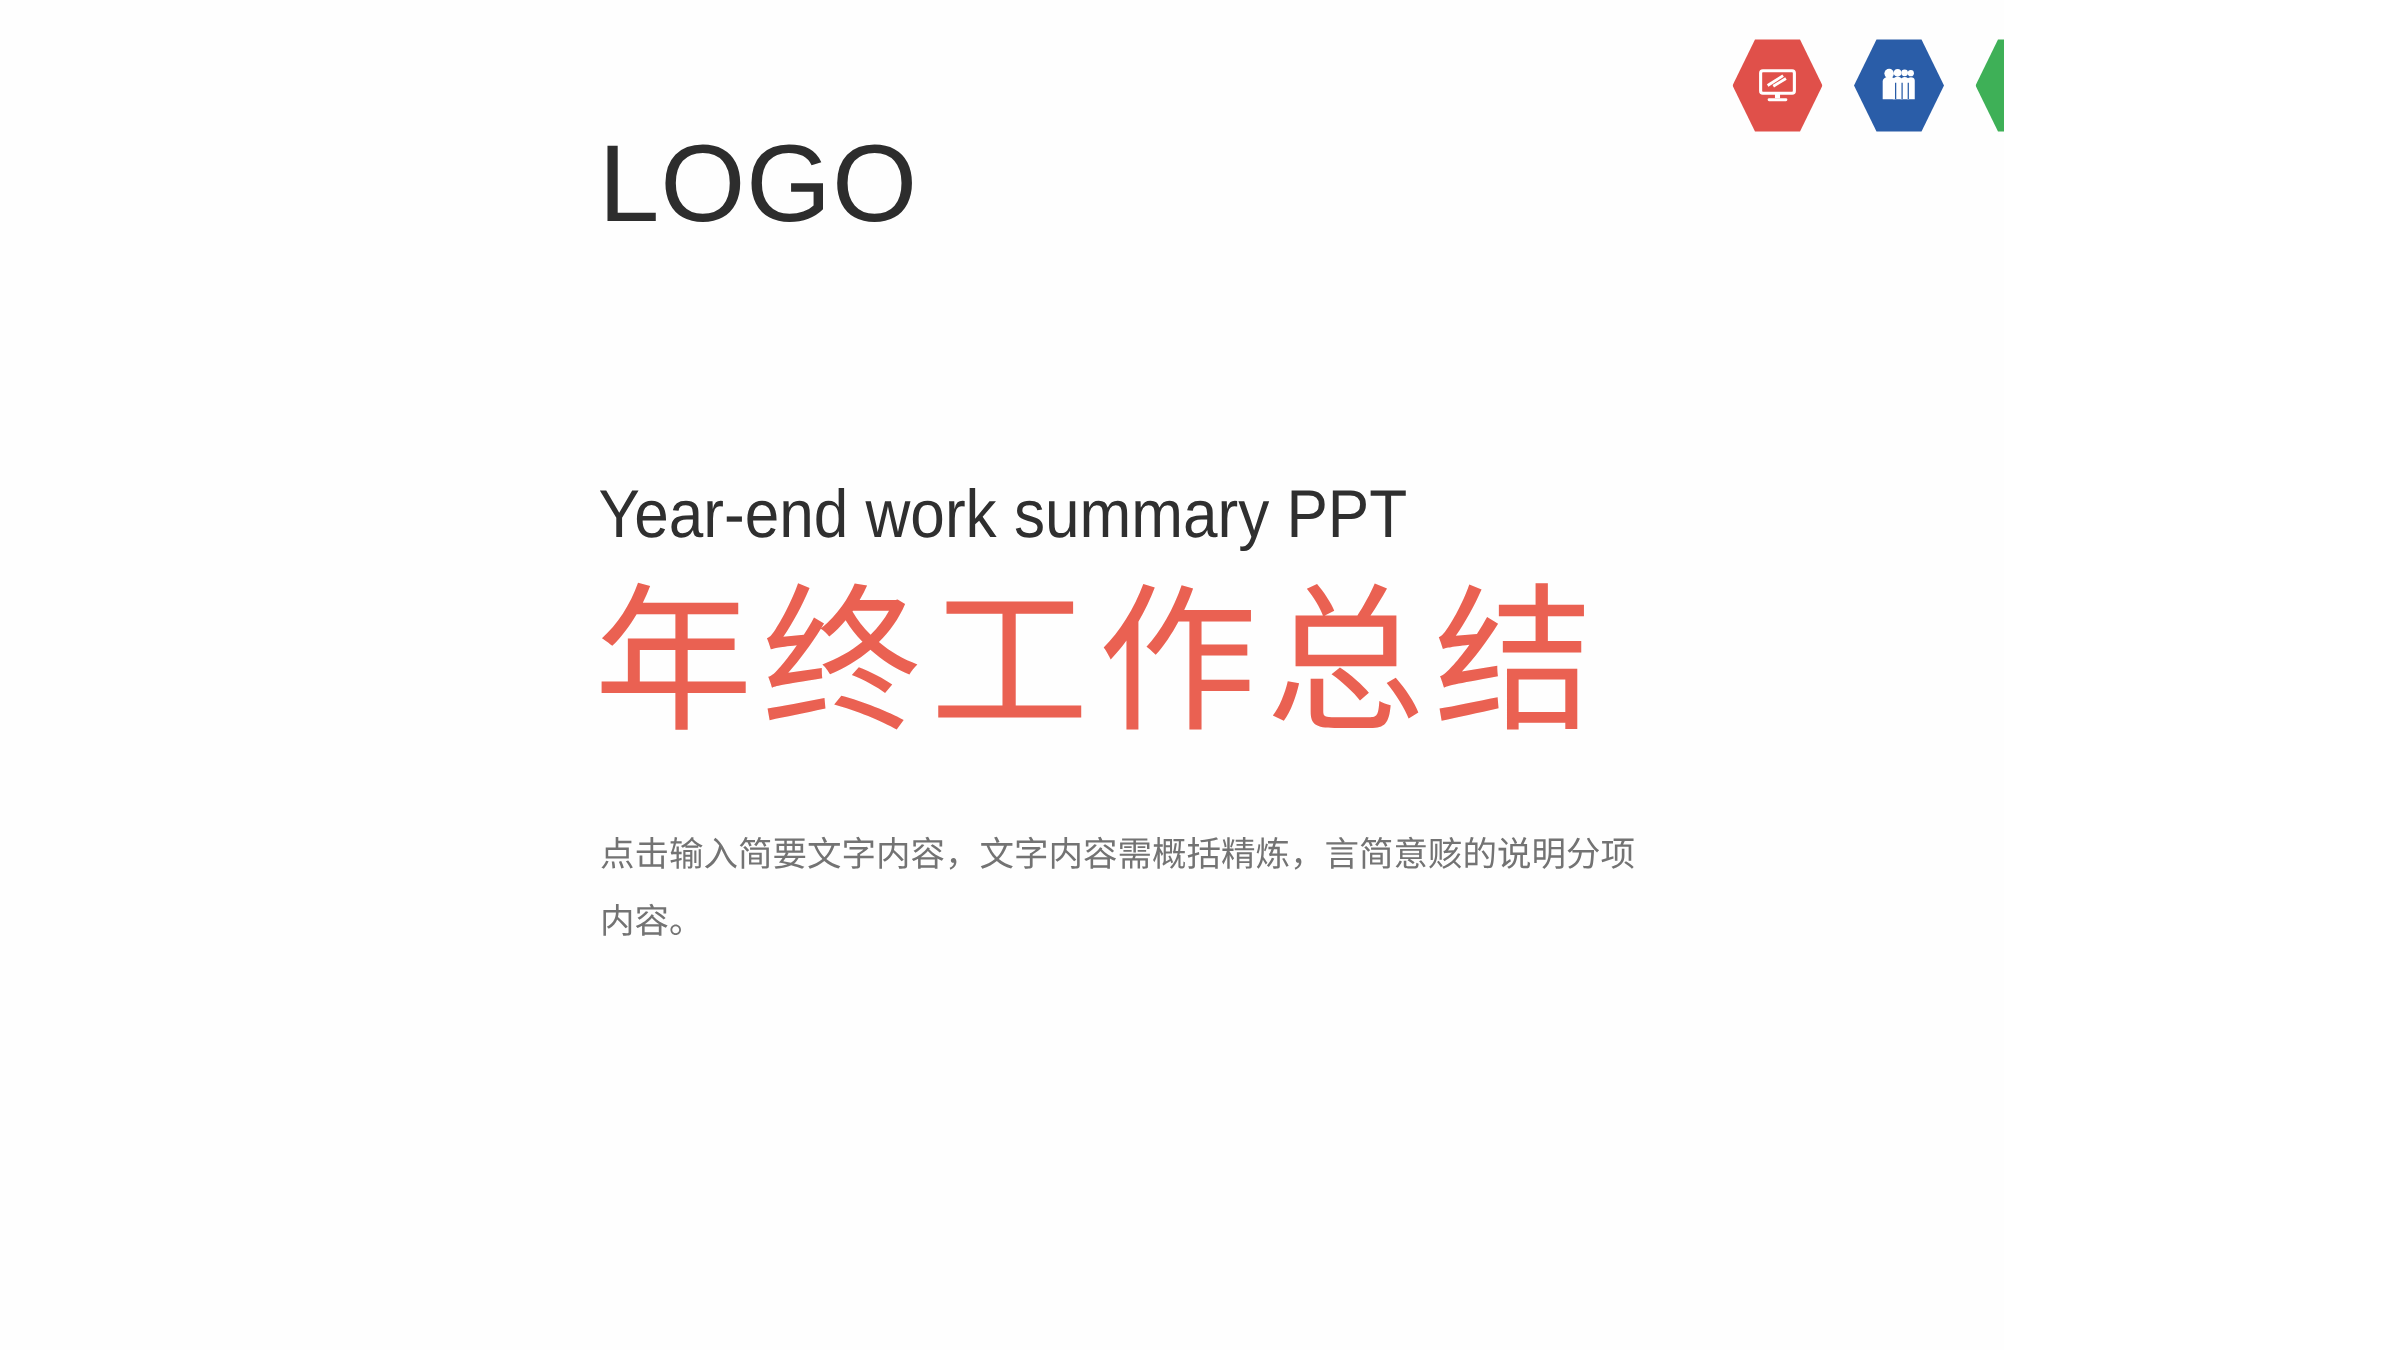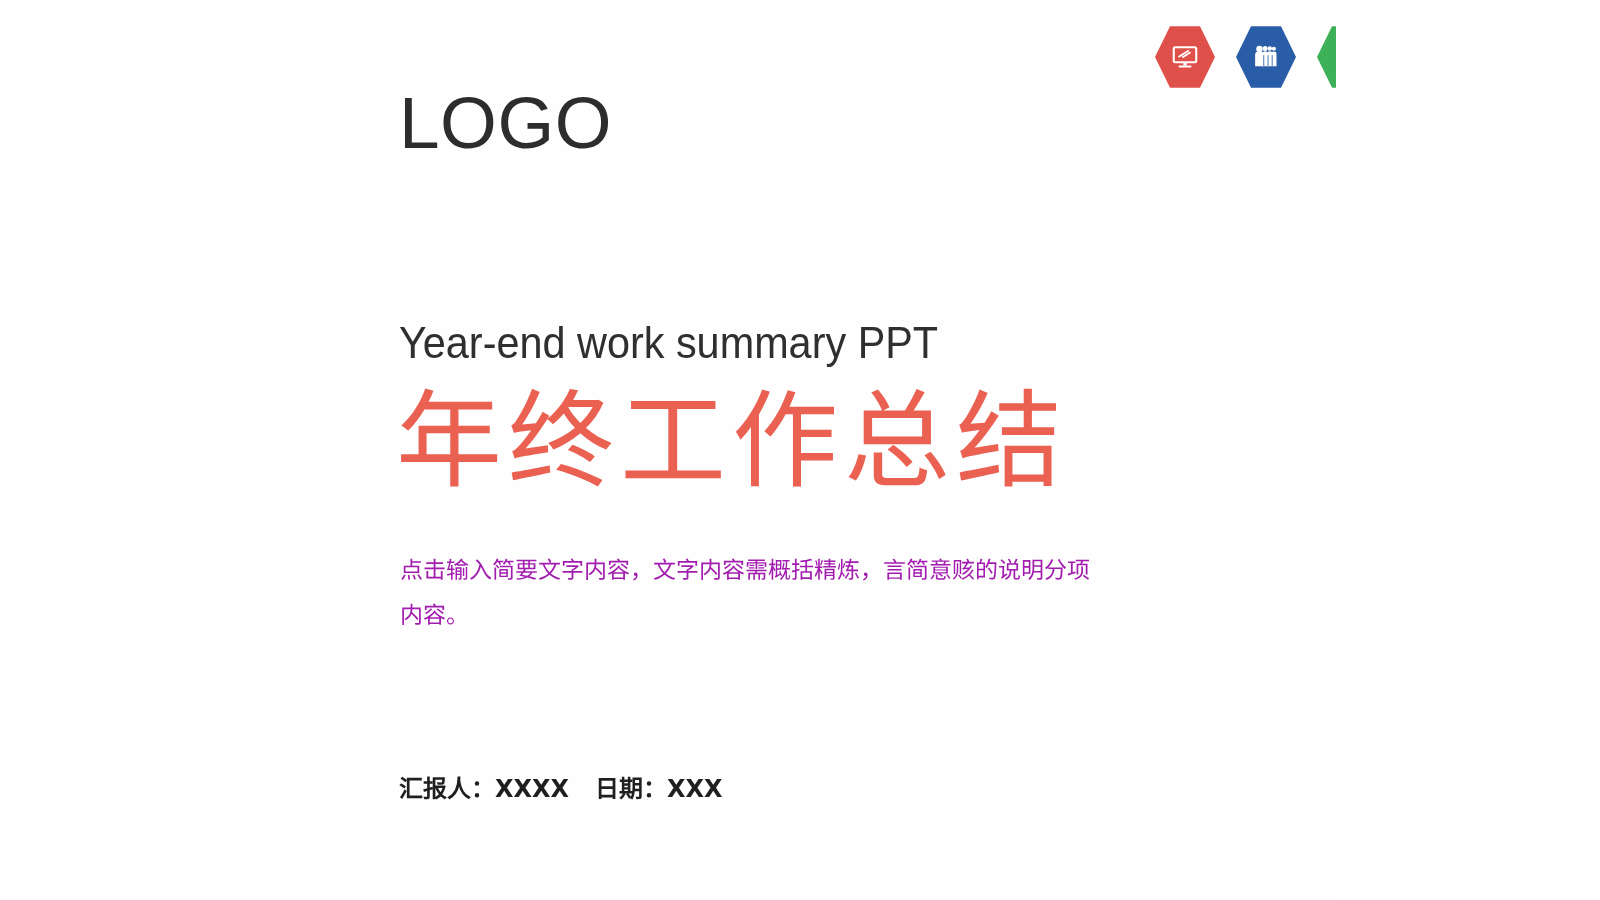--- a/index.html
+++ b/index.html
@@ -99,21 +99,21 @@
   }
 
   #body-text {
     position: absolute;
     left: 400px;
     top: 548px;
     width: 700px;
     font-size: 23px;
     line-height: 1.95;
     font-weight: 400;
-    color: #a21caf;
+    color: #737373;
     font-family: "DejaVu Sans", "Liberation Sans", sans-serif;
   }
 
   #footer-line {
     position: absolute;
     left: 399px;
     top: 774px;
     font-size: 24px;
     line-height: 1.3;
     font-weight: 700;
@@ -215,17 +215,14 @@
   </div>
 
   <div id="logo-text">LOGO</div>
 
   <div id="subtitle-en">Year-end work summary PPT</div>
 
   <div id="title-cn" style="color: rgb(234, 97, 82);">年终工作总结</div>
 
   <div id="body-text">点击输入简要文字内容，文字内容需概括精炼，言简意赅的说明分项内容。</div>
 
-  <div id="footer-line">
-    <span>汇报人：</span><span>XXXX</span><span class="footer-gap"></span><span>日期：</span><span>XXX</span>
-  </div>
 
 </div>
 
 </body></html>

